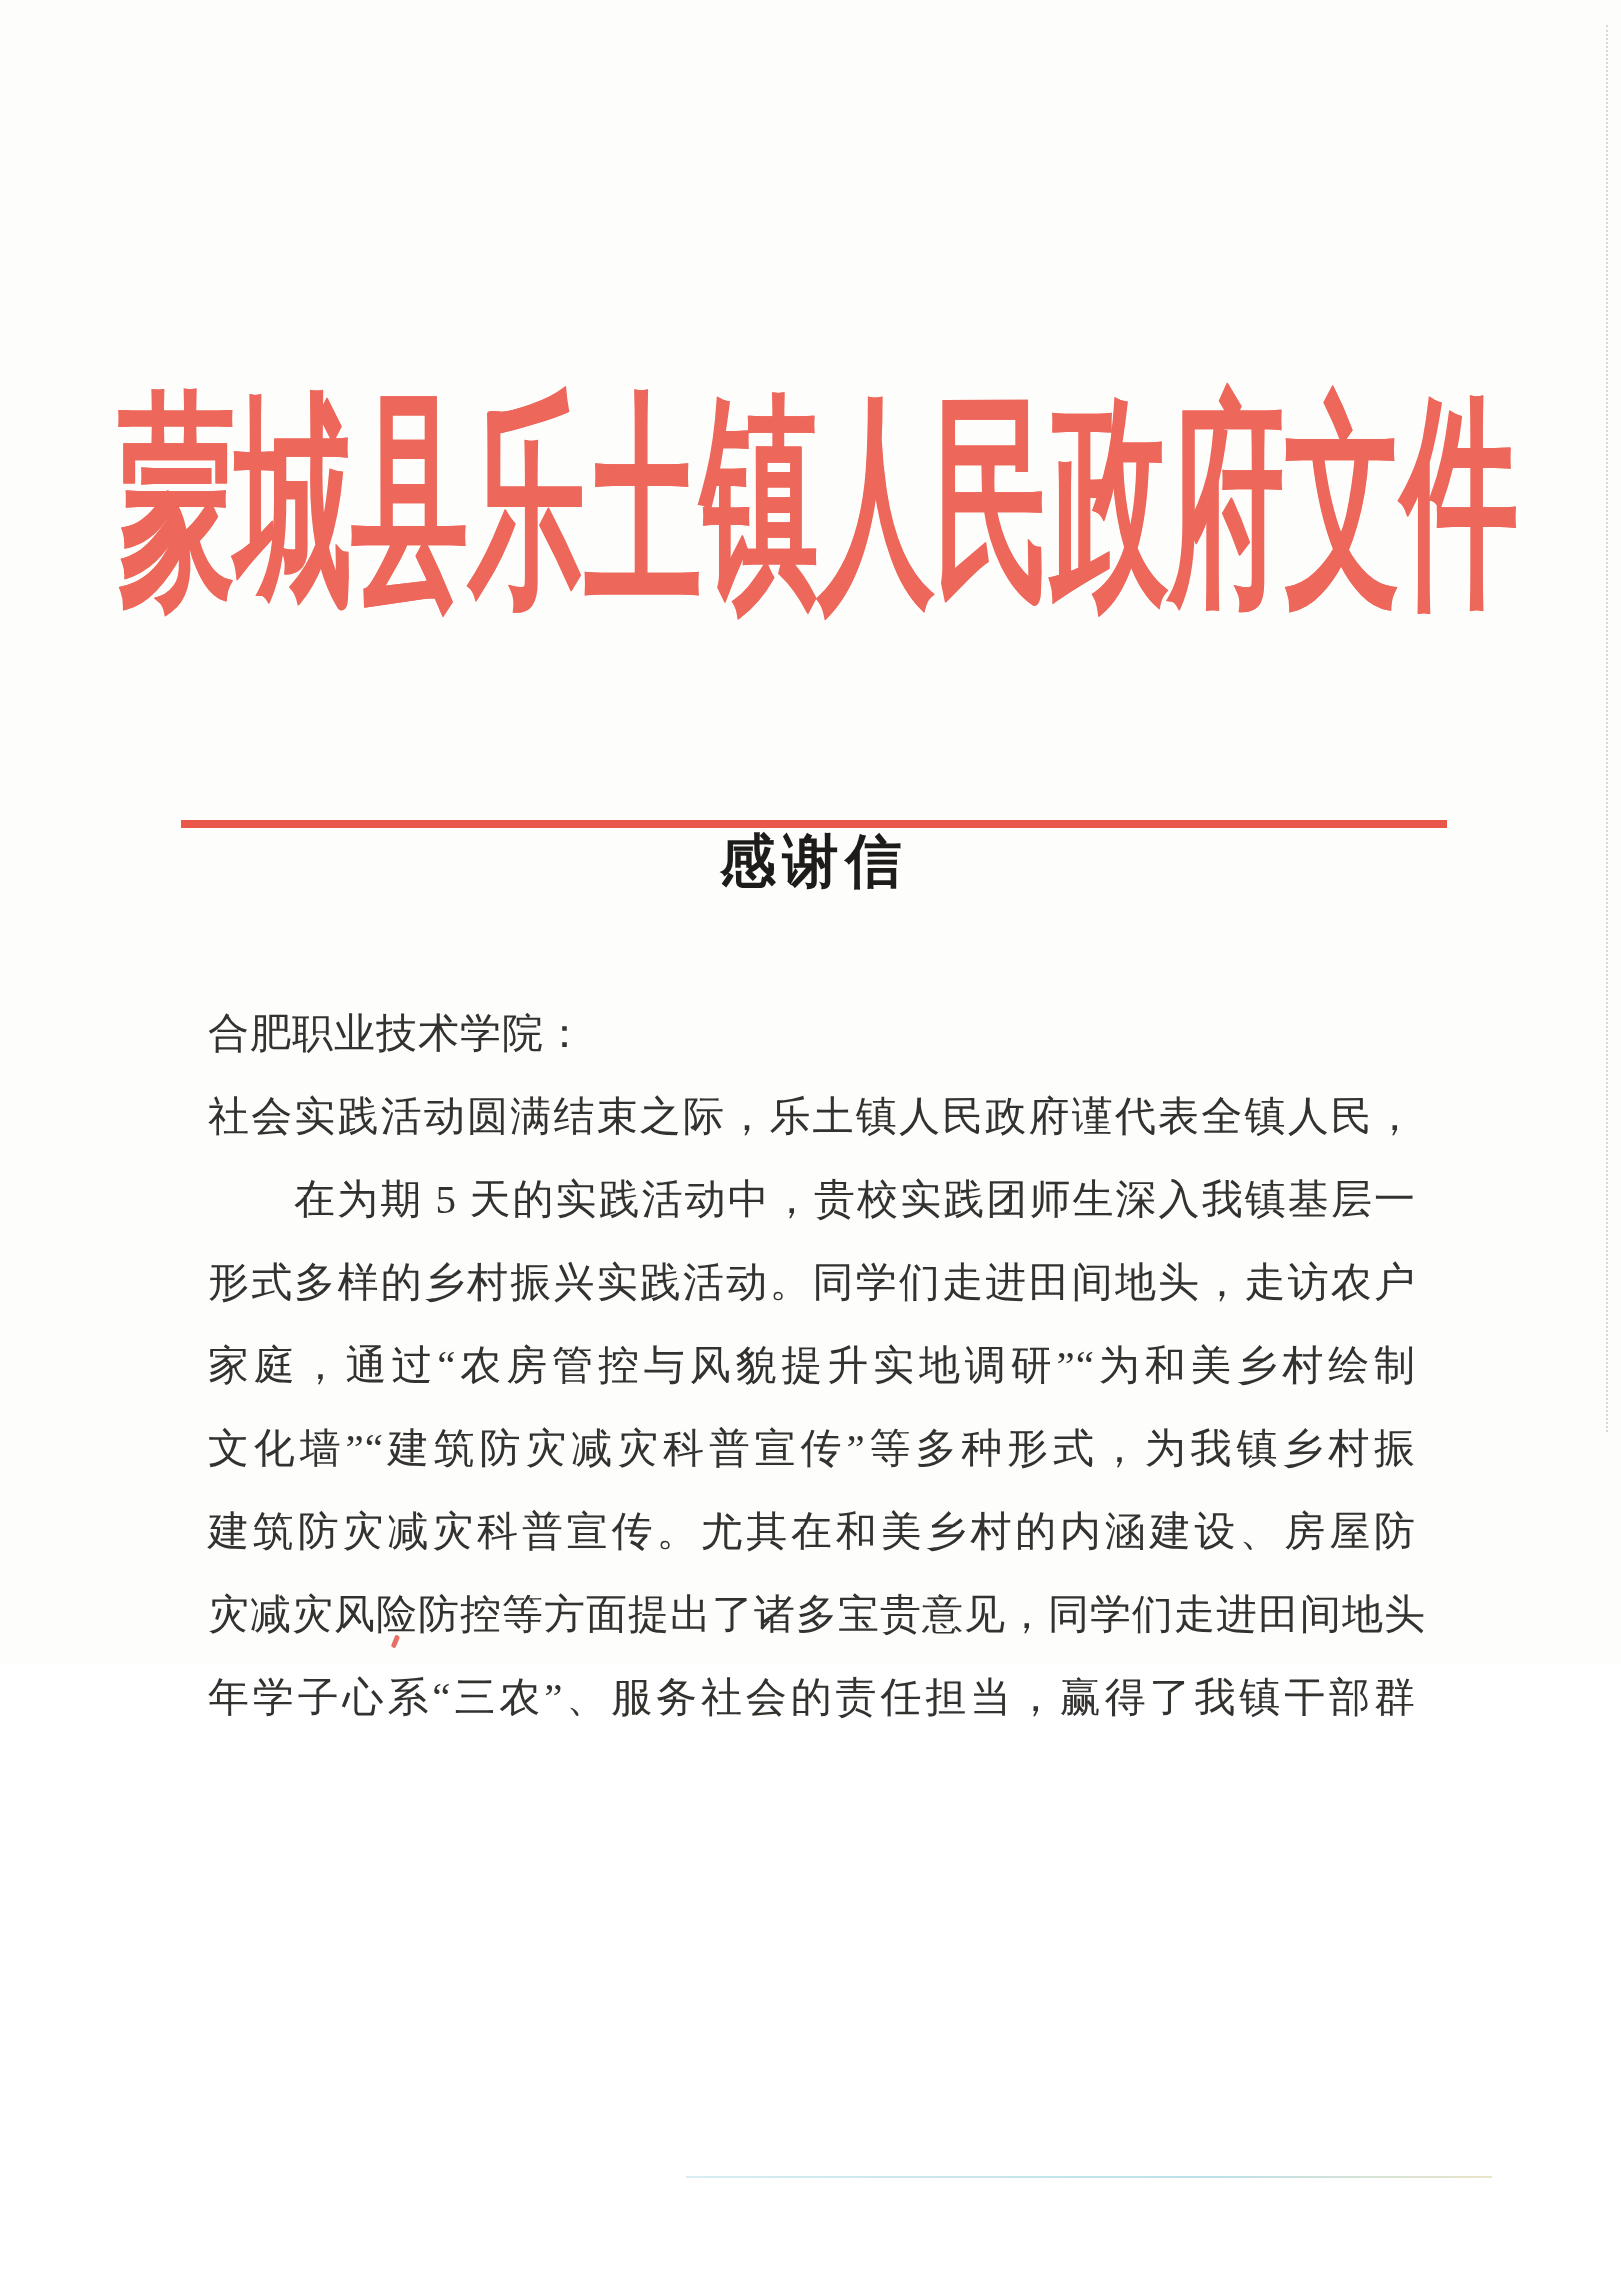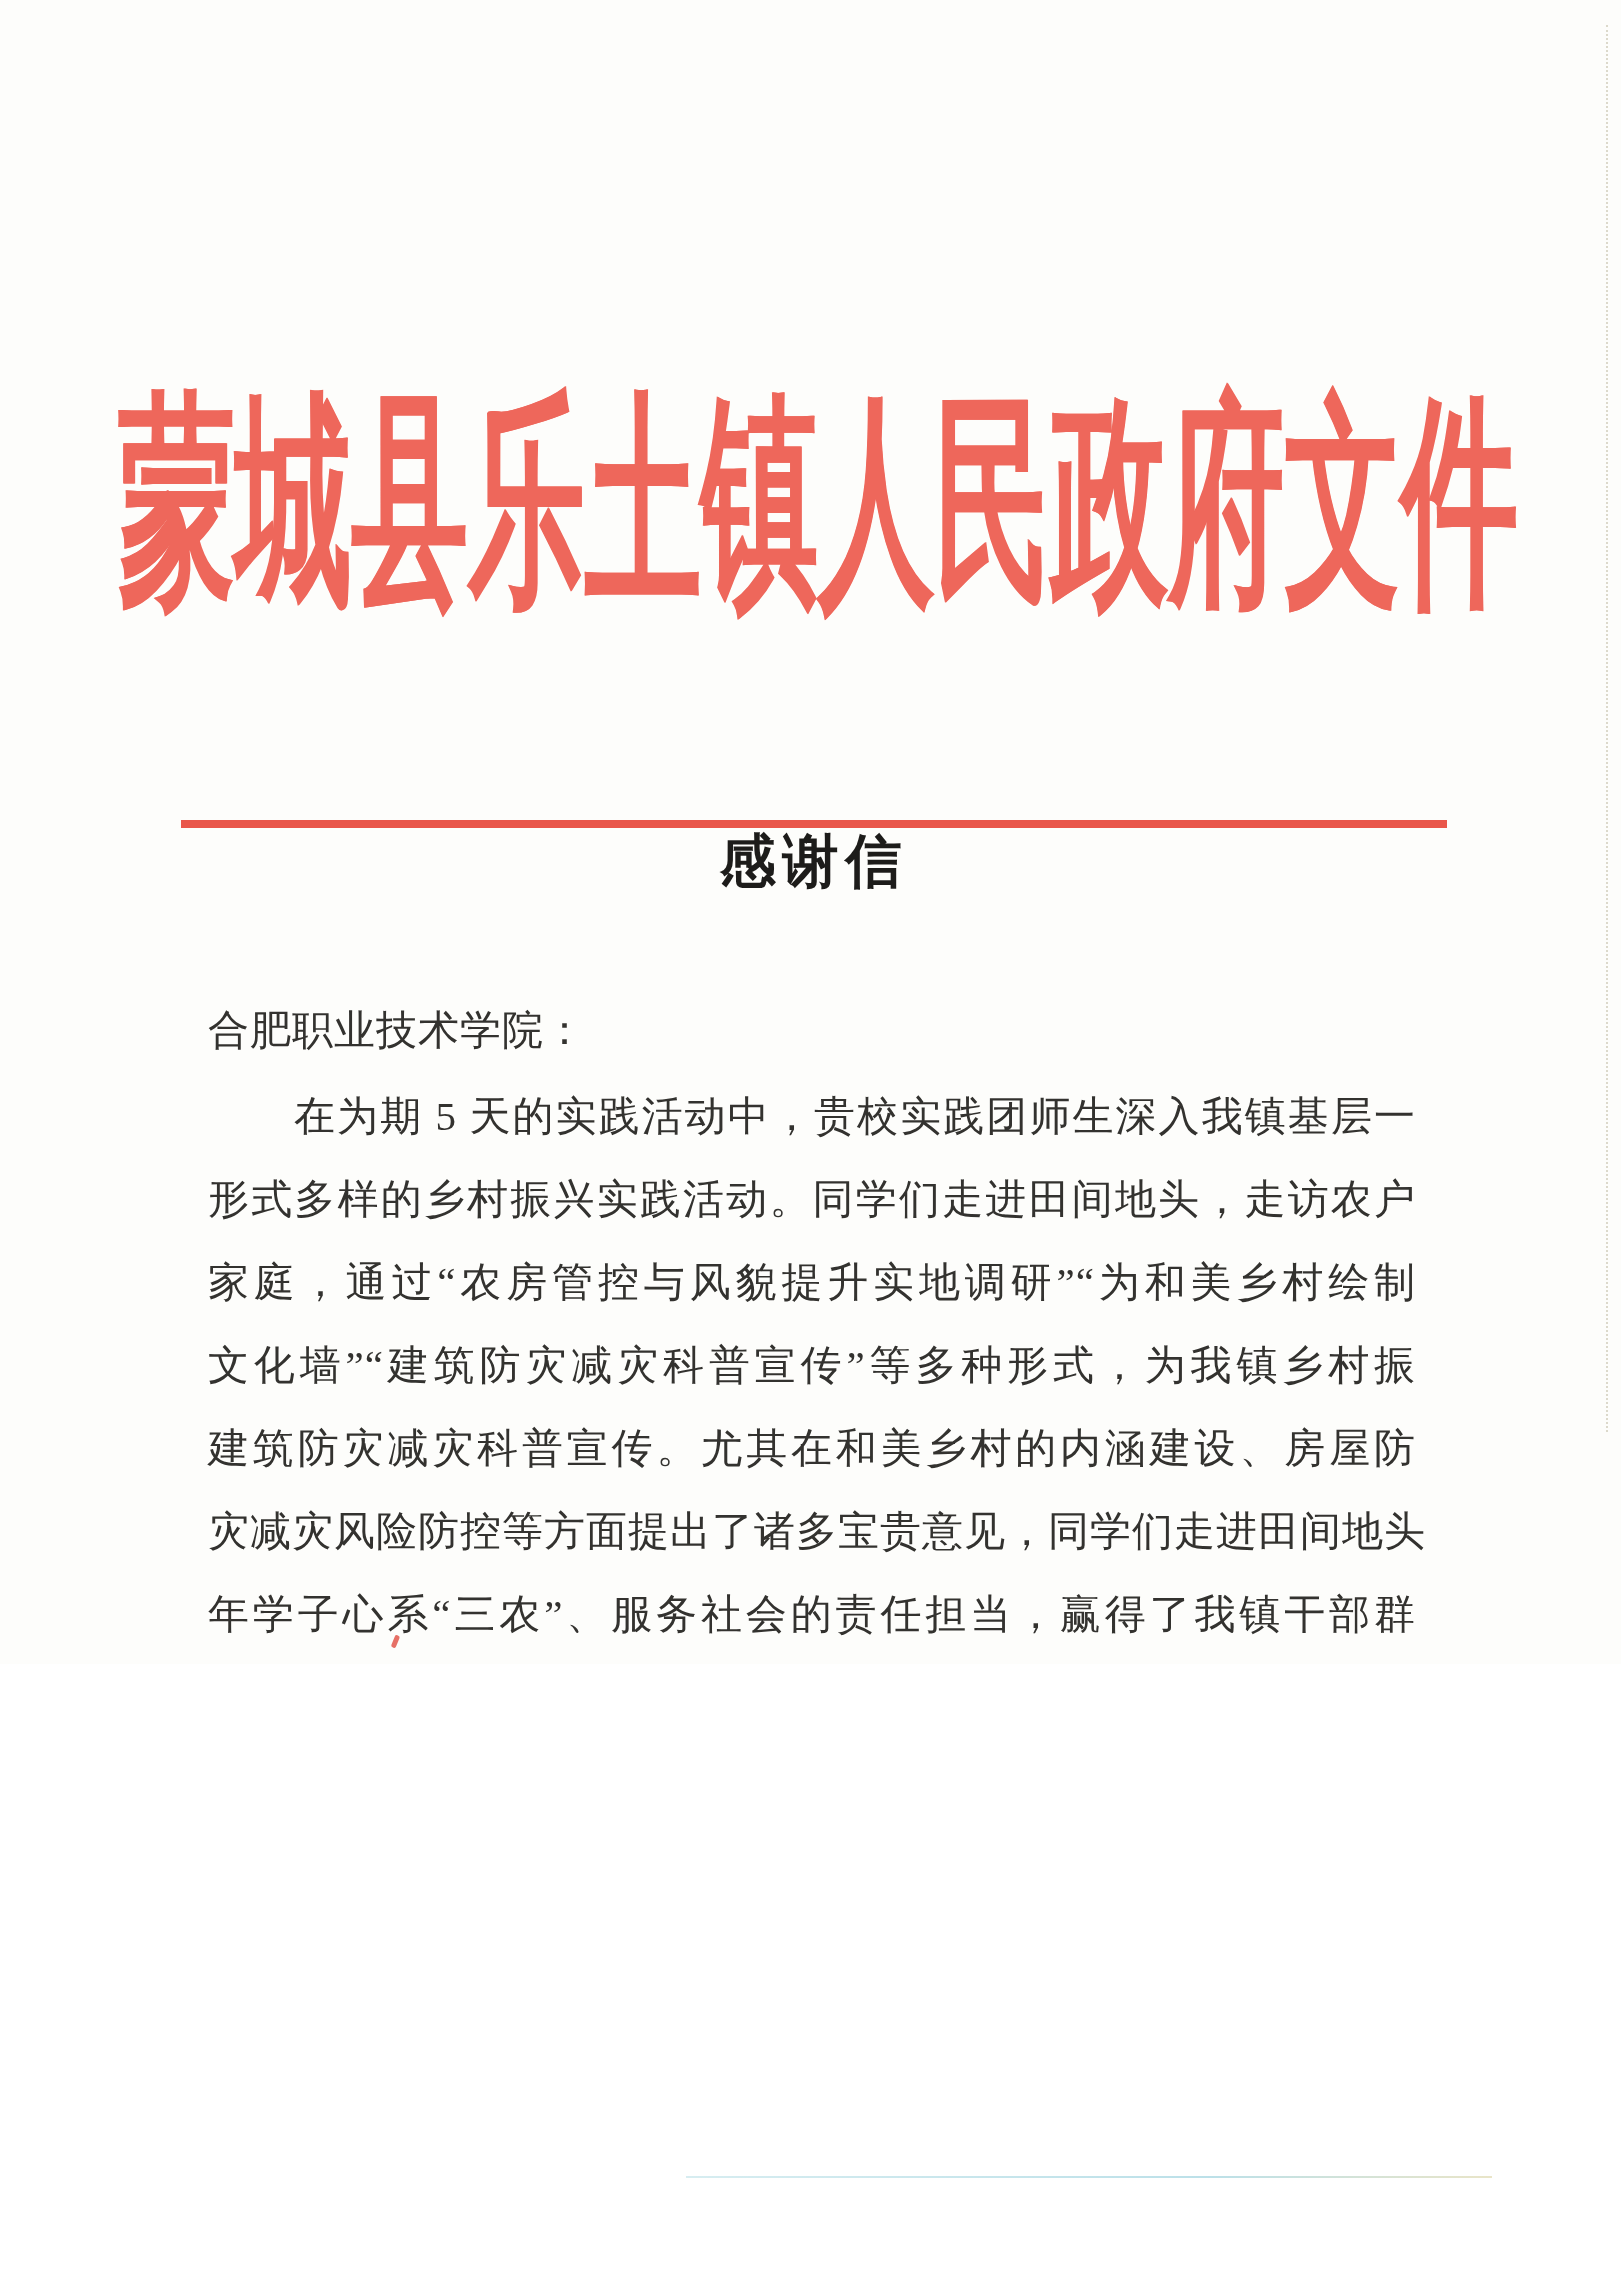--- a/index.html
+++ b/index.html
@@ -83,21 +83,20 @@
     letter-spacing: 1px;
     white-space: nowrap;
     text-align: justify;
     text-align-last: justify;
     text-justify: inter-character;
   }
   .line.indent { text-indent: 86px; }
   .line.no-just {
     text-align: right;
     text-align-last: left;
-    font-family: Liberation Mono, monospace;
   }
   
   .artifact-right-noise {
     position: absolute;
     left: 1606px;
     top: 24.5px;
     height: 1407px;
     width: 0;
     border-left: 2px dotted #cfcab8;
     opacity: 0.7;
@@ -131,20 +130,21 @@
   <div class="banner">
     <div class="banner-inner">蒙城县乐土镇人民政府文件</div>
   </div>
 
   <div class="red-rule"></div>
 
   <div class="letter-title">感谢信</div>
 
   <div class="letter-body">
     <div class="line no-just">合肥职业技术学院：</div>
+    <div class="line">社会实践活动圆满结束之际，乐土镇人民政府谨代表全镇人民，</div>
     <div class="line indent">在为期 5 天的实践活动中，贵校实践团师生深入我镇基层一</div>
     <div class="line">形式多样的乡村振兴实践活动。同学们走进田间地头，走访农户</div>
     <div class="line">家庭，通过“农房管控与风貌提升实地调研”“为和美乡村绘制</div>
     <div class="line">文化墙”“建筑防灾减灾科普宣传”等多种形式，为我镇乡村振</div>
     <div class="line">建筑防灾减灾科普宣传。尤其在和美乡村的内涵建设、房屋防</div>
     <div class="line">灾减灾风险防控等方面提出了诸多宝贵意见，同学们走进田间地头</div>
     <div class="line">年学子心系“三农”、服务社会的责任担当，赢得了我镇干部群</div>
   </div>
 
   <div class="artifact-right-noise"></div>

